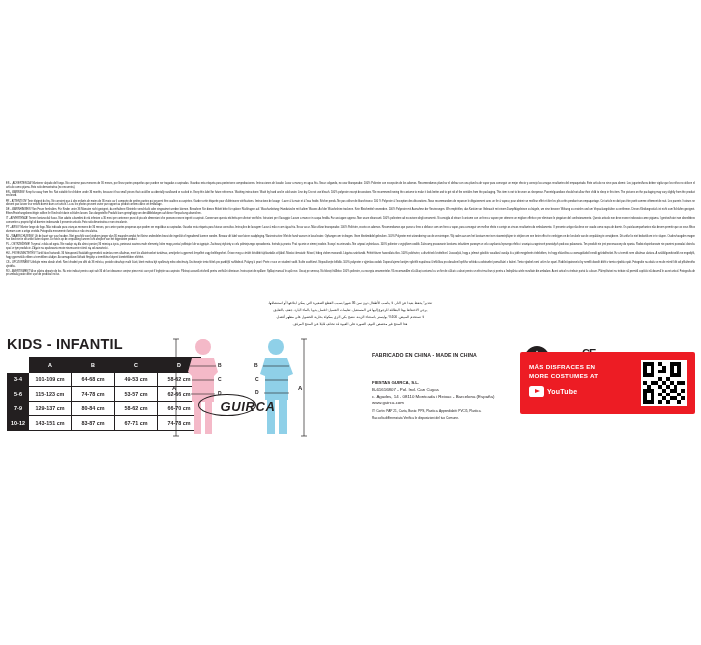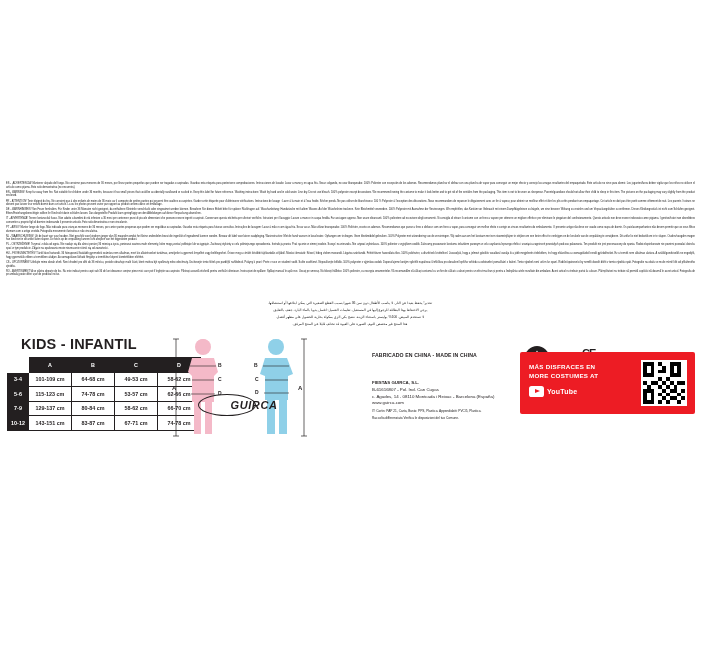--- a/index.html
+++ b/index.html
@@ -51,21 +51,20 @@
 
   
   .kids-title {
     position: absolute;
     left: 7px;
     top: 336px;
     font-size: 14.5px;
     font-weight: 700;
     letter-spacing: 0.2px;
     color: #231f20;
-    margin-left: 14px;
   }
 
   
   .size-table {
     position: absolute;
     left: 7px;
     top: 357px;
     border-collapse: collapse;
     font-size: 5.4px;
   }
@@ -115,24 +114,24 @@
   }
   .guirca-logo .oval {
     position: absolute;
     left: 0; top: 4px;
     width: 56px; height: 20px;
     border: 1.4px solid #231f20;
     border-radius: 50%;
   }
   .guirca-logo .txt {
     position: absolute;
-    left: 16px; top: 9px;
+    left: 10px; top: 9px;
     width: 56px;
     text-align: center;
-    font-size: 11px;
+    font-size: 13px;
     font-weight: 700;
     font-style: italic;
     letter-spacing: 0.6px;
     color: #231f20;
     padding-left: 12px;
   }
 
   
   .made-in {
     position: absolute;

